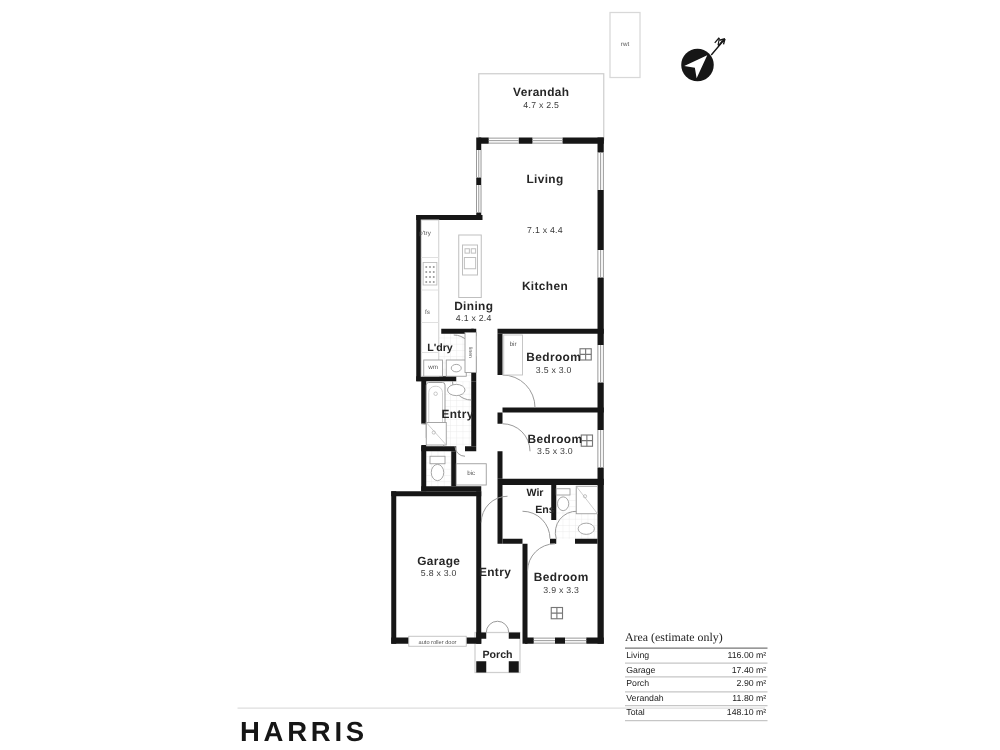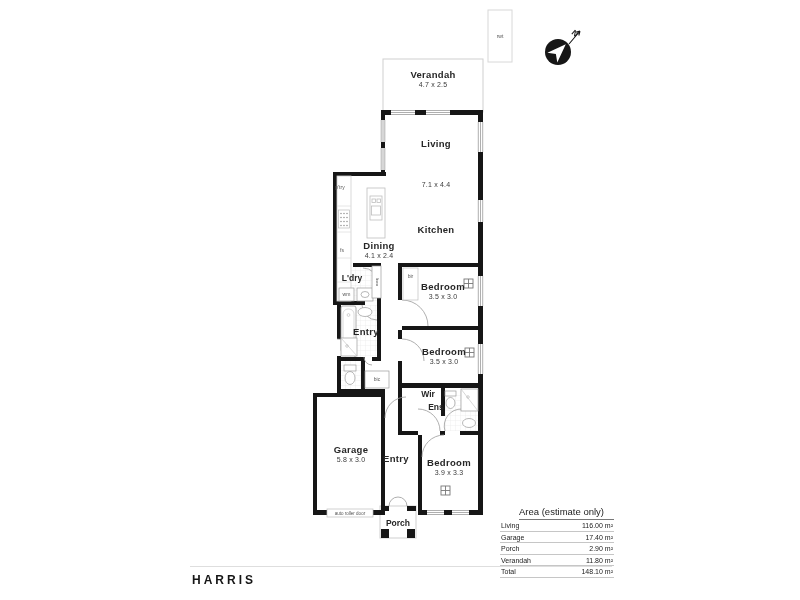--- a/index.html
+++ b/index.html
@@ -7,26 +7,26 @@
           font-family:"Liberation Sans",sans-serif;overflow:hidden;}
   #plan-svg{position:absolute;left:0;top:0;width:800px;height:600px;}
   .abs{position:absolute;}
   .ctr{transform:translateX(-50%);white-space:nowrap;}
   .lbl{font-size:9.5px;font-weight:600;letter-spacing:.3px;color:#262626;}
   .lbl-sm{font-size:8.5px;font-weight:600;color:#262626;}
   .dim{font-size:7px;color:#3a3a3a;letter-spacing:.2px;}
   .tiny{font-size:5px;color:#555;}
   .vert{transform:translate(-50%,-50%) rotate(90deg);transform-origin:center;}
   #area-table{position:absolute;left:500px;top:506px;width:114px;color:#222;}
-  #area-table .at-title{font-family:Liberation Sans, sans-serif;font-size:9.5px;
-      padding-bottom:2px;border-bottom:1px solid #777;margin-left:19px;}
+  #area-table .at-title{font-family:Liberation Serif, serif;font-size:9.5px;
+      padding-bottom:2px;border-bottom:1px solid #777;}
   .at-row{display:flex;justify-content:space-between;font-size:7px;
       padding:2px 1px 1.5px 1px;border-bottom:1px solid #c6c6c6;}
   .at-row .v{text-align:right;}
-  #brand-logo{position:absolute;left:192px;top:573px;font-size:12px;font-weight:700;
+  #brand-logo{position:absolute;left:192px;top:573px;font-size:22px;font-weight:700;
       letter-spacing:3px;color:#161616;}
   #footer-divider{position:absolute;left:190px;top:566px;width:422px;height:1px;background:#dedede;}
   #north-label{position:absolute;left:572px;top:29px;font-size:8px;font-weight:700;color:#161616;
       transform:rotate(40deg);}
 </style>
 </head>
 <body>
 
 <div id="canvas">
 

